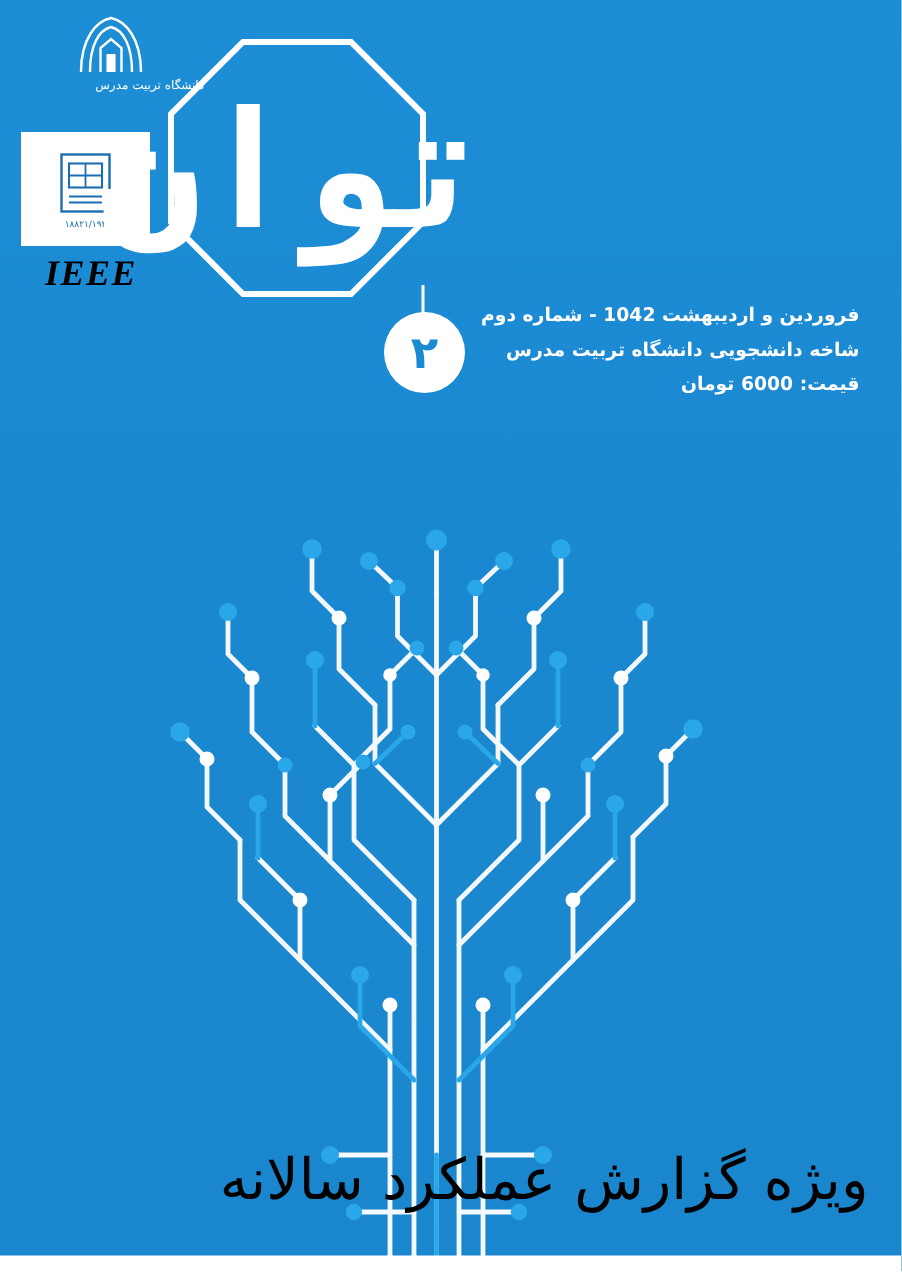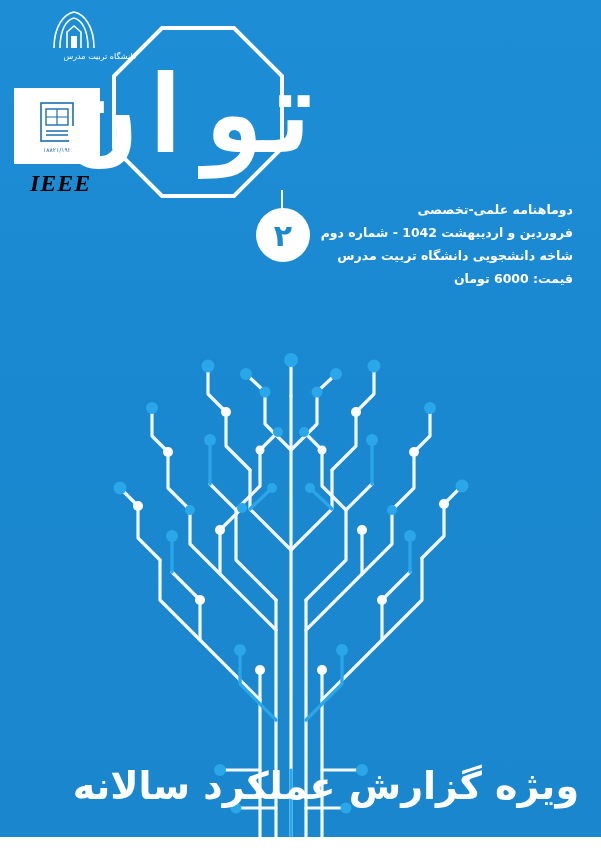--- a/index.html
+++ b/index.html
@@ -172,22 +172,22 @@
     height: 545px;
   }
   
   .cover-title {
     position: absolute;
     right: 22px;
     bottom: 42px;
     width: 520px;
     text-align: right;
     direction: rtl;
-    color: #ffffff;
-    font-weight: bold;
+    color: #000000;
+    font-weight: normal;
     font-family: "DejaVu Sans", sans-serif;
   }
   .cover-title .t1 {
     font-size: 38px;
     line-height: 1.18;
     white-space: nowrap;
   }
   .cover-title .t2 {
     font-size: 38px;
     line-height: 1.18;
@@ -349,21 +349,20 @@
         <polygon points="50,2 122,2 170,50 170,122 122,170 50,170 2,122 2,50" fill="none" stroke="#ffffff" stroke-width="4"></polygon>
       </svg>
     </div>
     <div class="word">توان</div>
   </div>
 
   <div class="issue-stem"></div>
   <div class="issue-circle">۲</div>
 
   <div class="meta">
-    <div class="line">دوماهنامه علمی-تخصصی</div>
     <div class="line">فروردین و اردیبهشت 1042 - شماره دوم</div>
     <div class="line">شاخه دانشجویی دانشگاه تربیت مدرس</div>
     <div class="line">قیمت: 6000 تومان</div>
   </div>
 
   <div class="cover-title">
     <div class="t1">ویژه گزارش عملکرد سالانه</div>
   </div>
 
   <div class="bottom-strip"></div>

